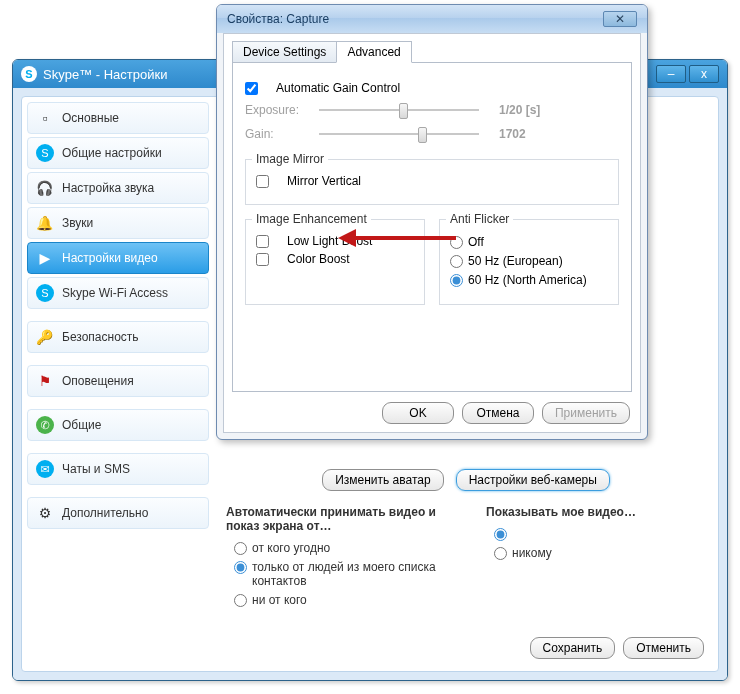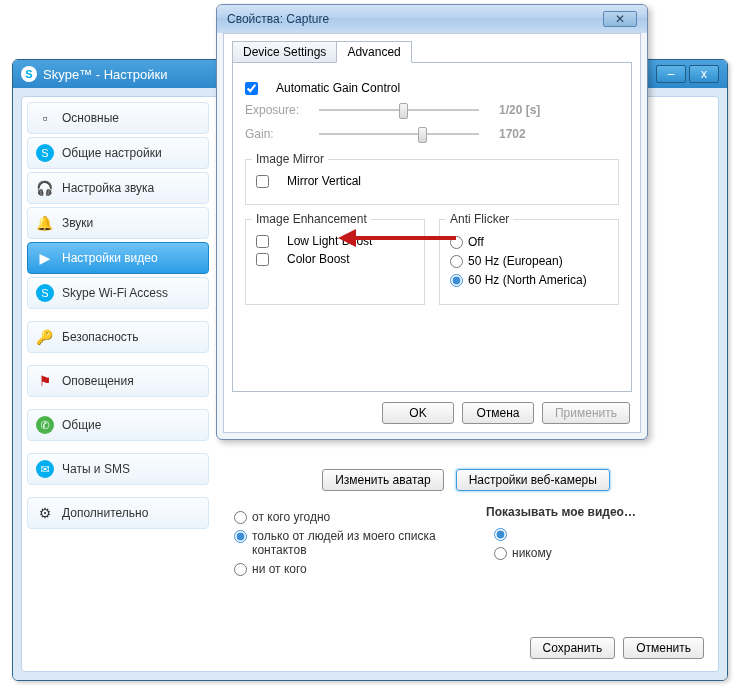--- a/index.html
+++ b/index.html
@@ -16,21 +16,21 @@
 .skype-inner { width: 100%; height: 100%; background: #fff; border: 1px solid #bcd4eb; border-radius: 4px; display: flex; }
 
 .sidebar { width: 192px; padding: 5px; display: flex; flex-direction: column; gap: 3px; }
 .side-item { height: 32px; display: flex; align-items: center; gap: 8px; padding: 0 8px; font-size: 12px; color: #333; border: 1px solid #d7e7f5; border-radius: 4px; background: linear-gradient(#fbfdff,#ecf4fb); cursor: pointer; }
 .side-item.sel { background: linear-gradient(#6ec2f5,#2a9de6); color: #fff; border-color: #1a85c9; }
 .side-gap { height: 6px; }
 .side-icon { width: 18px; height: 18px; display: flex; align-items: center; justify-content: center; font-size: 14px; }
 
 .main-panel { flex: 1; padding: 12px; font-size: 12px; color: #333; position: relative; }
 .btn-row { display: flex; gap: 12px; justify-content: center; margin-top: 360px; }
-.btn { padding: 3px 12px; background: linear-gradient(#fdfdfd,#e8e8e8); border: 1px solid #8f8f8f; border-radius: 3px; font-size: 12px; cursor: pointer; }
+.btn { padding: 3px 12px; background: linear-gradient(#fdfdfd,#e8e8e8); border: 1px solid #8f8f8f; border-radius: 9px; font-size: 12px; cursor: pointer; }
 .btn.hl { border: 1px solid #3c9dde; box-shadow: 0 0 3px #5fb5ea; }
 
 .section-row { display: flex; gap: 40px; margin-top: 14px; }
 .section-col { flex: 1; }
 .sec-title { font-weight: bold; font-size: 12px; margin-bottom: 8px; }
 .radio-row { display: flex; align-items: flex-start; gap: 5px; margin: 5px 0 5px 8px; font-size: 12px; }
 .radio-row input { margin: 1px 0 0 0; accent-color: #3b8fd6; }
 
 .bottom-btns { position: absolute; right: 14px; bottom: 12px; display: flex; gap: 8px; }
 
@@ -145,20 +145,21 @@
           </div>
       </div>
 
       <div class="main-panel">
         <div class="btn-row">
           <button class="btn">Изменить аватар</button>
           <button class="btn hl">Настройки веб-камеры</button>
         </div>
         <div class="section-row">
           <div class="section-col">
+            <div class="sec-title">Автоматически принимать видео и показ экрана от…</div>
             <label class="radio-row">
                 <input type="radio" name="la" style="">
                 <span>от кого угодно</span>
               </label>
             <label class="radio-row">
                 <input type="radio" name="la" checked="" style="">
                 <span>только от людей из моего списка контактов</span>
               </label>
             <label class="radio-row">
                 <input type="radio" name="la" style="">

